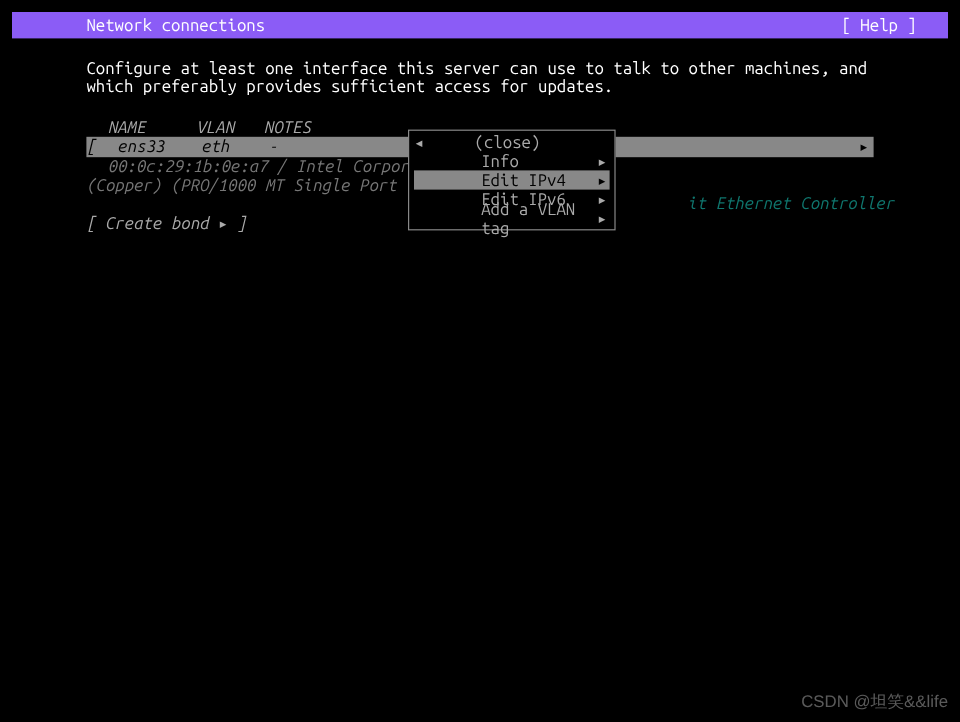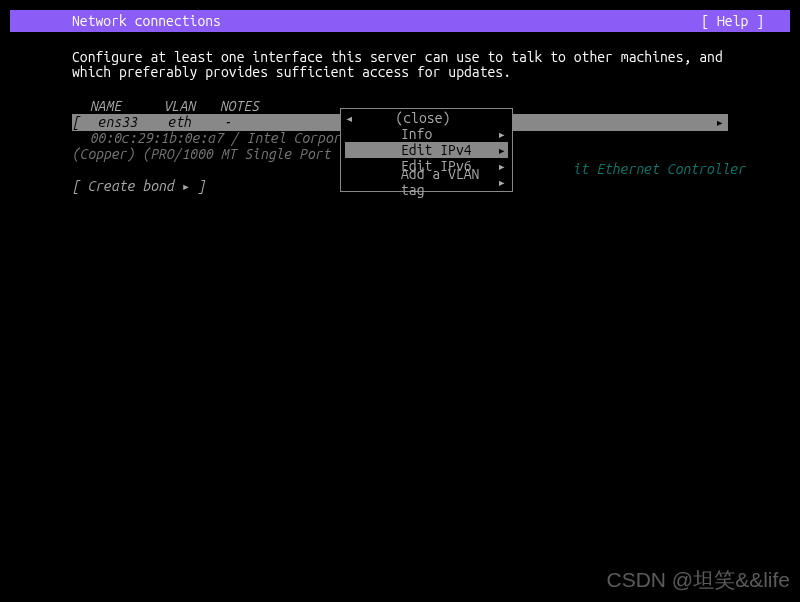--- a/index.html
+++ b/index.html
@@ -103,21 +103,21 @@
       text-align: center;
       color: #aaa;
     }
     .bottom-buttons .btn { display: block; }
     .watermark {
       position: absolute;
       bottom: 8px;
       right: 10px;
       color: rgba(200,200,200,0.45);
       font-family: Arial, sans-serif;
-      font-size: 21px;
+      font-size: 14px;
     }
     .rowwrap { position: relative; font-style: italic; }
     .eth-right {
       position: absolute;
       top: 34px;
       left: 501px;
       color: #0f766e;
       white-space: nowrap;
       margin-top: 29px;
     }

